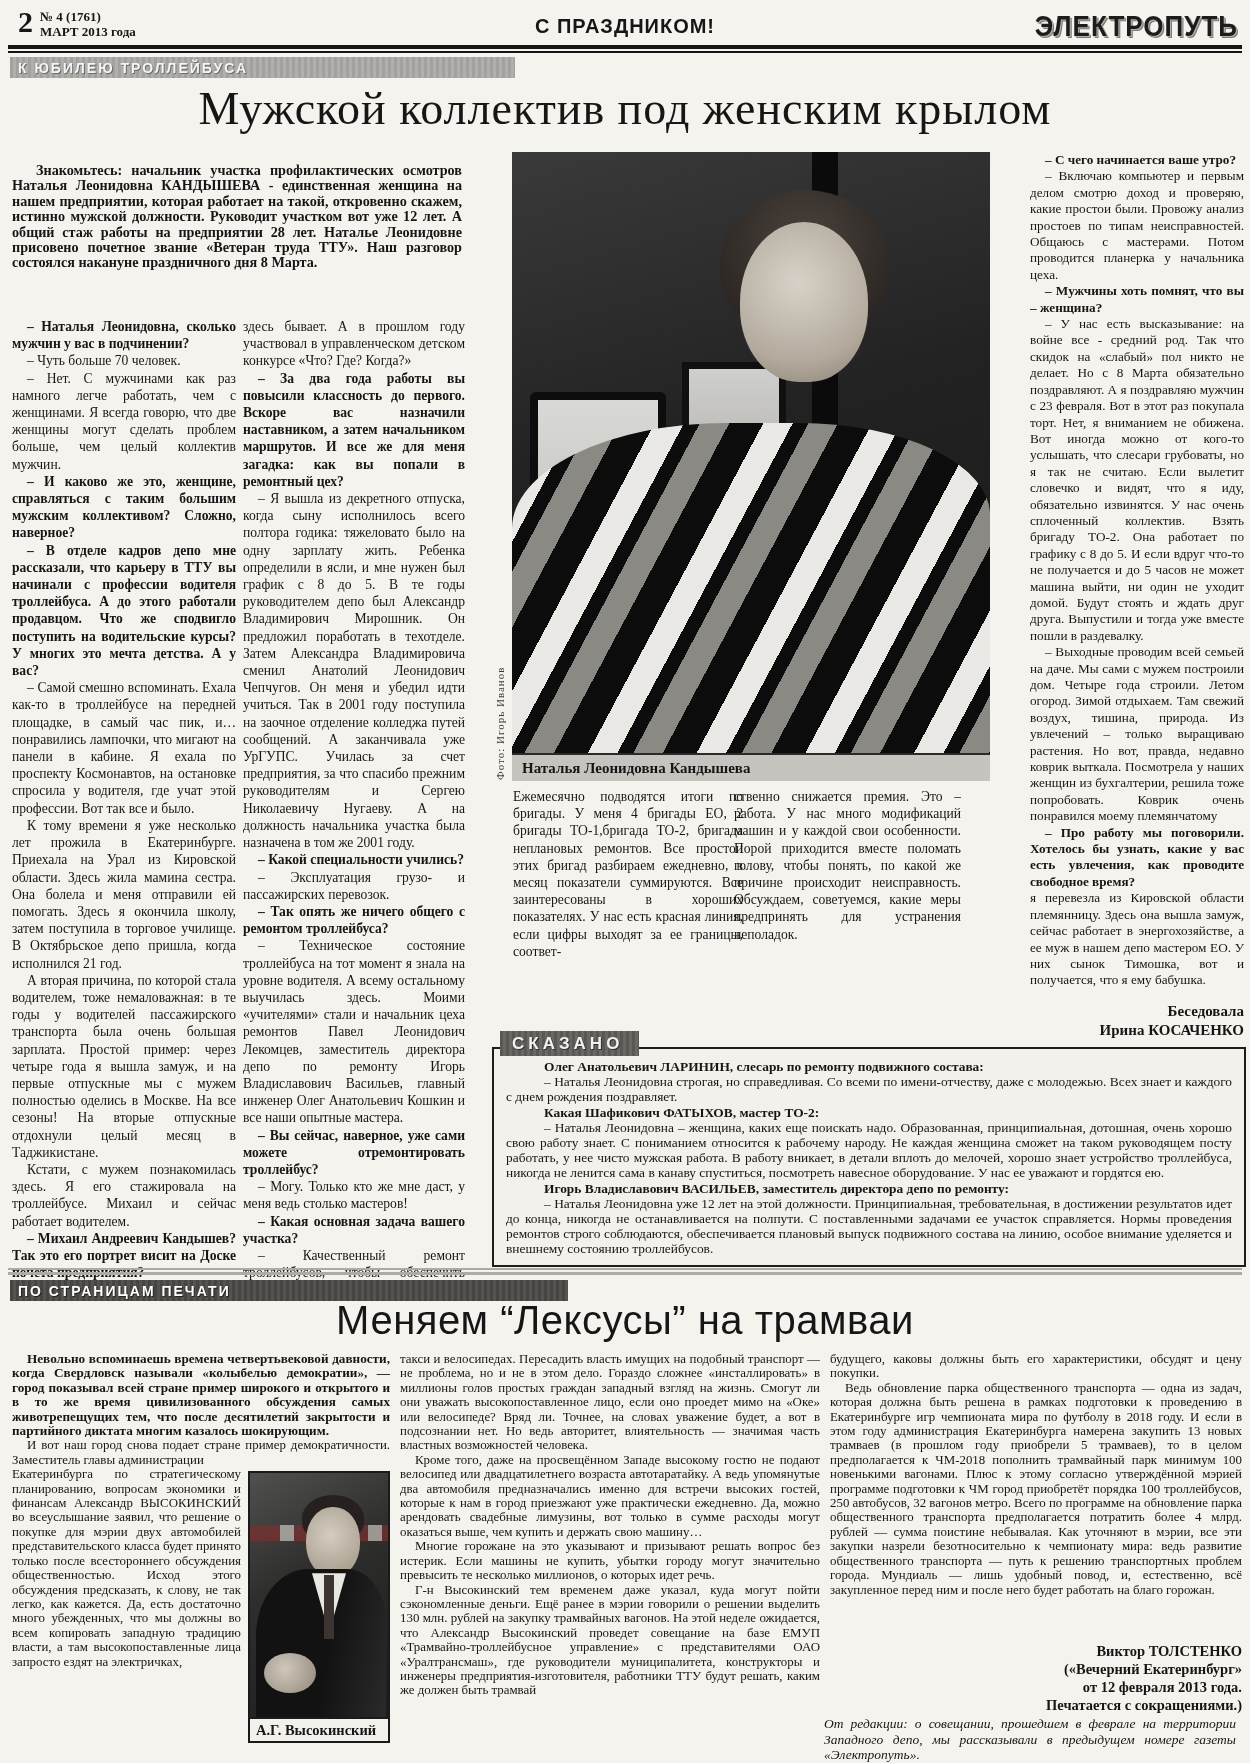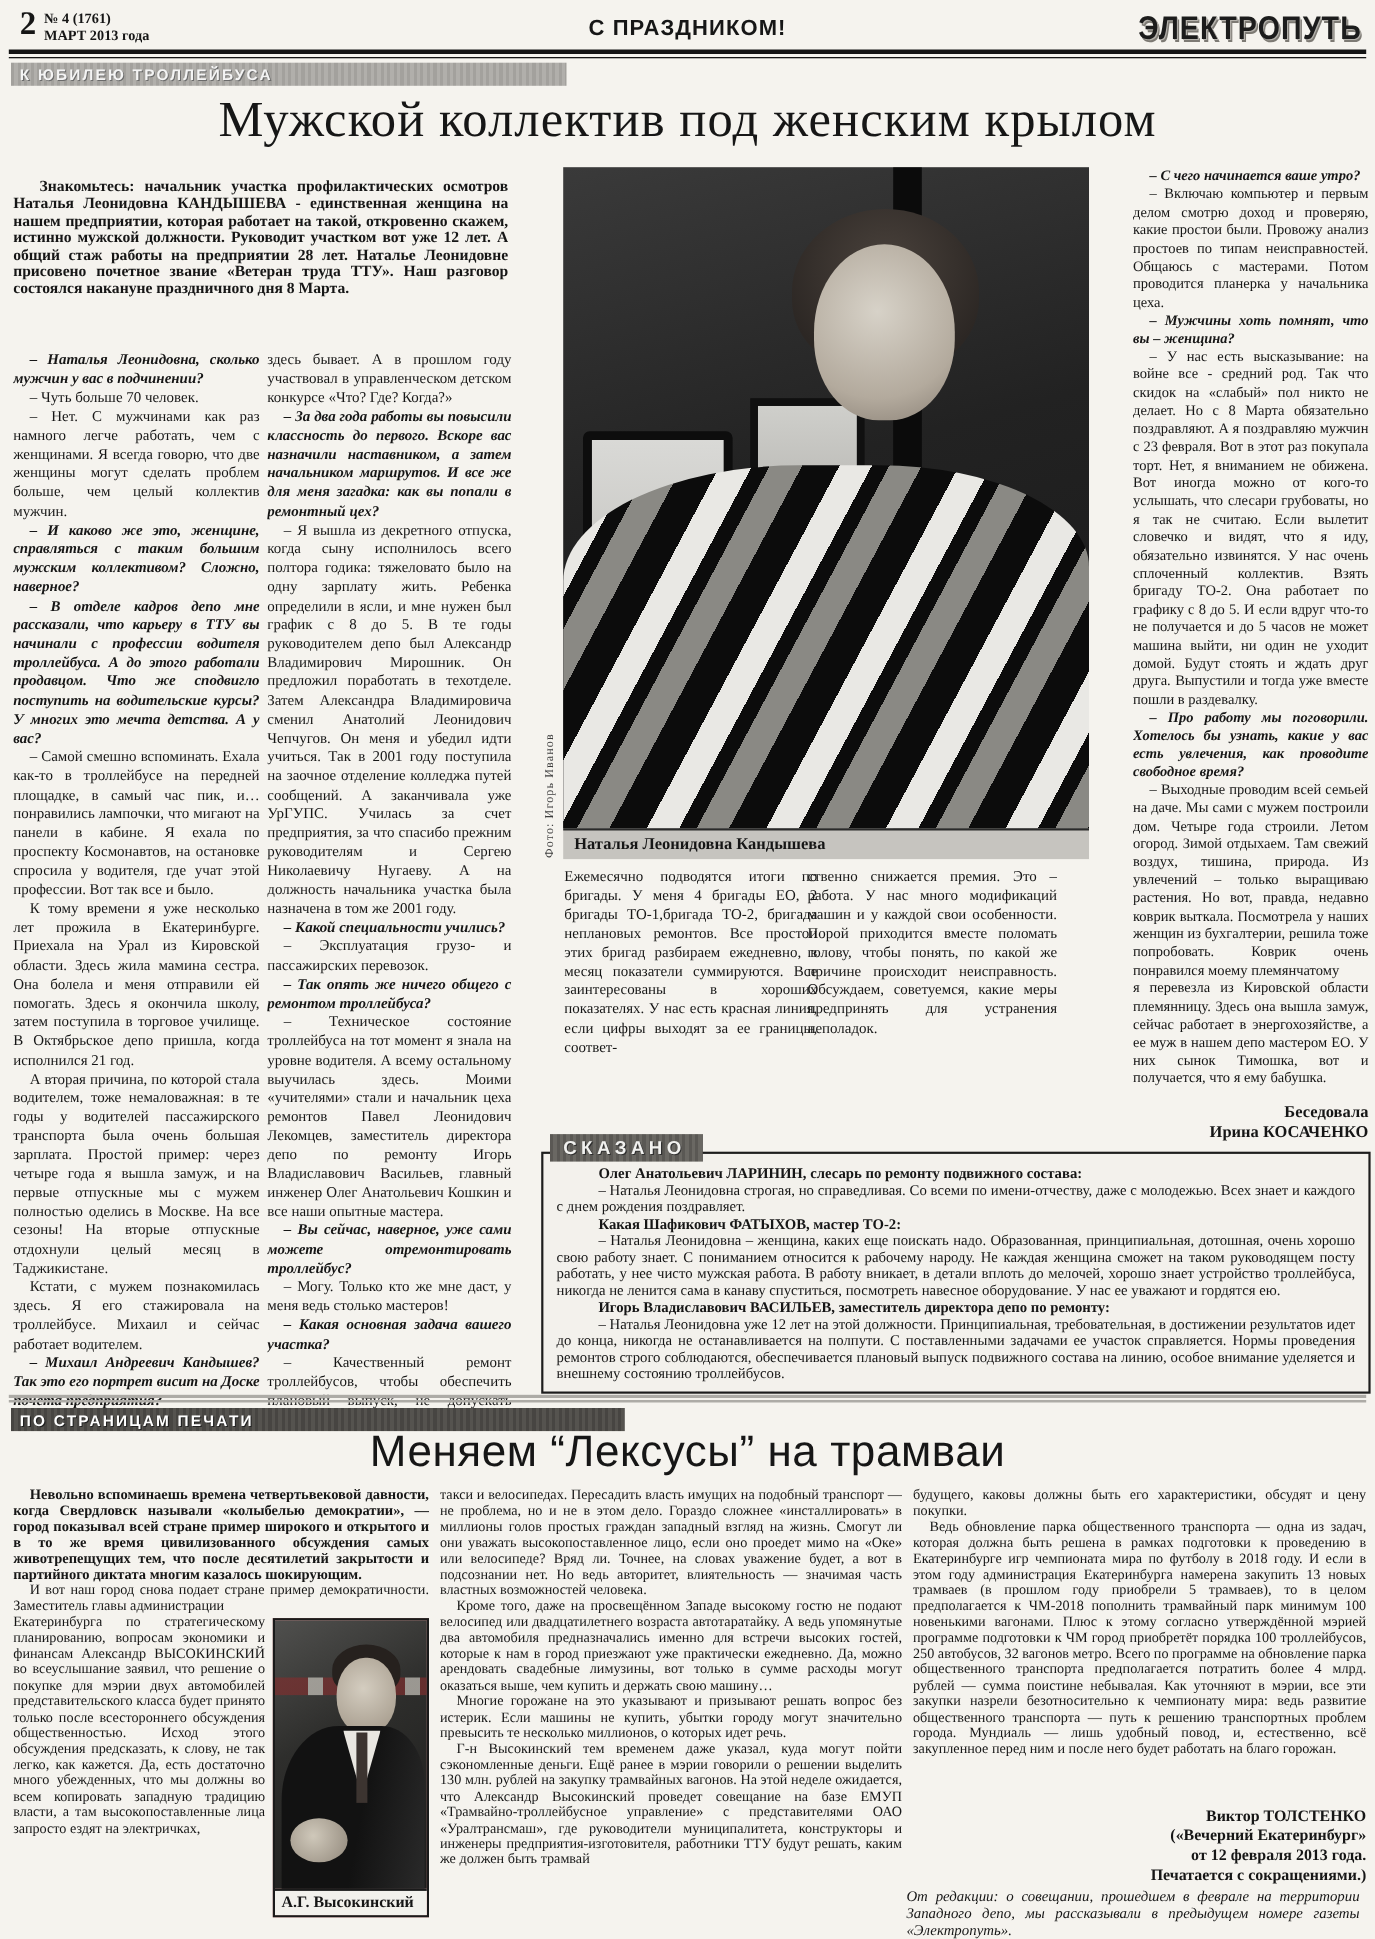--- a/index.html
+++ b/index.html
@@ -36,21 +36,21 @@
   
   .lead{position:absolute;left:12px;top:163px;width:450px;height:150px;overflow:hidden;
     font-weight:700;font-size:14.2px;line-height:15.4px;text-align:justify;text-indent:24px;}
   .col{position:absolute;overflow:hidden;font-size:13.6px;line-height:17.2px;}
   .col1{left:12px;top:318px;width:224px;height:962px;}
   .col2{left:243px;top:318px;width:222px;height:962px;}
   .col3{left:513px;top:788px;width:230px;height:255px;}
   .col4{left:734px;top:788px;width:227px;height:250px;}
   .col5{left:1030px;top:152px;width:214px;height:848px;font-size:13.2px;line-height:16.4px;}
   .para{margin:0;text-align:justify;text-indent:15px;}
-  .para.q{font-weight:700;font-style:italic;}
+  .para.q{font-weight:700;}
   .para.cont{text-indent:0;}
   .sign{position:absolute;text-align:right;font-weight:700;}
   .sign1{left:1030px;top:1002px;width:214px;font-size:15px;line-height:19px;}
   .sign2{left:830px;top:1642px;width:412px;font-size:14.5px;line-height:18px;}
   
   .photo1{position:absolute;left:512px;top:152px;width:478px;margin:0;}
   .ph1-art{position:relative;width:478px;height:601px;overflow:hidden;
     background:linear-gradient(165deg,#3a3a3a 0%,#222 45%,#181818 100%);}
   .ph1-win1{position:absolute;left:18px;top:240px;width:120px;height:190px;background:
     linear-gradient(#d9d9d6,#bdbcb8);border:8px solid #0d0d0d;border-radius:6px;}
@@ -171,22 +171,22 @@
       <p class="para cont">Ежемесячно подводятся итоги по бригады. У меня 4 бригады ЕО, 2 бригады ТО-1,бригада ТО-2, бригада неплановых ремонтов. Все простои этих бригад разбираем ежедневно, в месяц показатели суммируются. Все заинтересованы в хороших показателях. У нас есть красная линия, если цифры выходят за ее границы, соответ-</p>
     </section>
   <section class="col col4">
       <p class="para cont">ственно  снижается  премия. Это –  работа. У нас много модификаций машин и у каждой свои особенности. Порой приходится вместе поломать голову, чтобы понять, по какой же причине происходит неисправность. Обсуждаем, советуемся, какие меры предпринять для устранения неполадок.</p>
     </section>
   <section class="col col5">
       <p class="para q">– С чего начинается ваше утро?</p>
       <p class="para a">– Включаю компьютер и первым делом смотрю доход и проверяю, какие простои были. Провожу анализ простоев по типам неисправностей. Общаюсь с мастерами. Потом проводится планерка у начальника цеха.</p>
       <p class="para q">– Мужчины хоть помнят, что вы – женщина?</p>
       <p class="para a">– У нас есть высказывание: на войне все - средний род. Так что скидок на «слабый» пол никто не делает. Но с 8 Марта обязательно поздравляют. А я поздравляю мужчин с 23 февраля. Вот в этот раз покупала торт. Нет, я вниманием не обижена. Вот иногда можно от кого-то услышать, что слесари грубоваты, но я так не считаю. Если вылетит словечко и видят, что я иду, обязательно извинятся. У нас очень сплоченный коллектив. Взять бригаду ТО-2. Она работает по графику с 8 до 5. И если вдруг что-то не получается и до 5 часов не может машина выйти, ни один не уходит домой. Будут стоять и ждать друг друга. Выпустили и тогда уже вместе пошли в раздевалку.</p>
+      <p class="para a">– Выходные проводим всей семьей на даче. Мы сами с мужем построили дом. Четыре года строили. Летом огород. Зимой отдыхаем. Там свежий воздух, тишина, природа. Из увлечений – только выращиваю растения. Но вот, правда, недавно коврик выткала. Посмотрела у наших женщин из бухгалтерии, решила тоже попробовать. Коврик очень понравился моему племянчатому</p>
       <p class="para q">– Про работу мы поговорили. Хотелось бы узнать, какие у вас есть увлечения, как проводите свободное время?</p>
-      <p class="para a">– Выходные проводим всей семьей на даче. Мы сами с мужем построили дом. Четыре года строили. Летом огород. Зимой отдыхаем. Там свежий воздух, тишина, природа. Из увлечений – только выращиваю растения. Но вот, правда, недавно коврик выткала. Посмотрела у наших женщин из бухгалтерии, решила тоже попробовать. Коврик очень понравился моему племянчатому</p>
       <p class="para cont">я перевезла из Кировской области племянницу. Здесь она вышла замуж, сейчас работает в энергохозяйстве, а ее муж в нашем депо мастером ЕО. У них сынок Тимошка, вот и получается, что я ему бабушка.</p>
     </section>
   <div class="sign sign1">
       <div>Беседовала</div>
       <div>Ирина  КОСАЧЕНКО</div>
     </div>
 
   <div class="skz-tab">СКАЗАНО</div>
   <div class="skz-box">
       <p class="para name">Олег Анатольевич ЛАРИНИН, слесарь по ремонту подвижного состава:</p>

